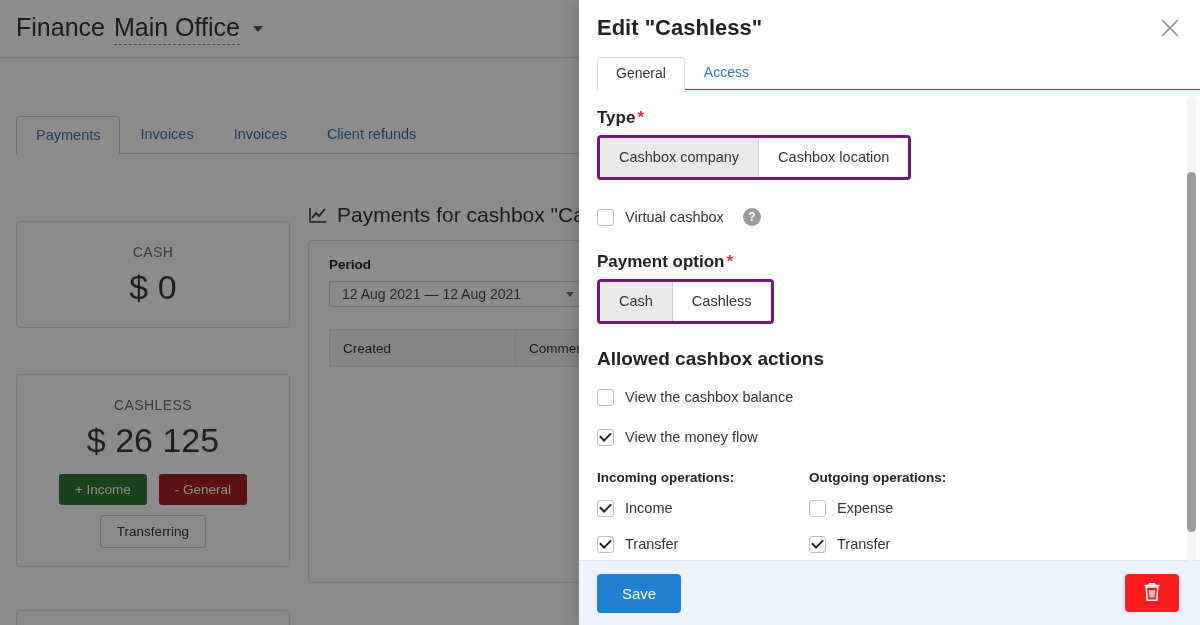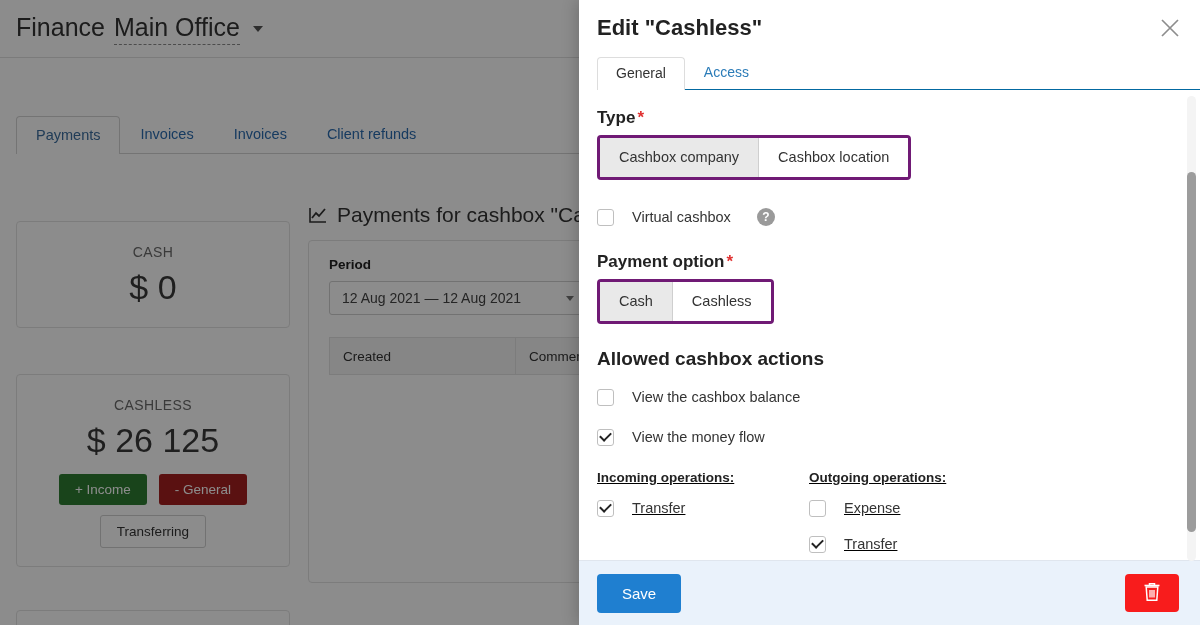--- a/index.html
+++ b/index.html
@@ -98,21 +98,21 @@
   }
   .chart-glyph { display: inline-block; width: 20px; height: 20px; }
 
   .content-panel {
     position: absolute; left: 308px; top: 240px; width: 620px; height: 343px;
     border: 1px solid #e2e2e2; border-radius: 4px; background: #fff;
     padding: 14px 12px;
   }
   .period-label { font-size: 13.5px; font-weight: bold; color: #222; margin: 2px 0 9px 8px; }
   .period-select {
-    width: 258px; height: 34px; border: 1px solid #cfcfcf; border-radius: 3px;
+    width: 258px; height: 26px; border: 1px solid #cfcfcf; border-radius: 3px;
     margin-left: 8px; display: flex; align-items: center;
     justify-content: space-between; padding: 0 12px;
     font-size: 14px; color: #444; background: #fff; cursor: pointer;
   }
   .sel-caret {
     width: 0; height: 0;
     border-left: 4px solid transparent; border-right: 4px solid transparent;
     border-top: 5px solid #777;
   }
   .table-head {
@@ -181,21 +181,21 @@
     border: 3px solid #701a75; }
   .bg-btn {
     padding: 10px 19px; font-size: 14.5px; color: #333; background: #fff;
     cursor: pointer; border-right: 1px solid #cfcfcf; line-height: 19px;
     font-family: "Liberation Sans", sans-serif;
   }
   .bg-btn:last-child { border-right: none; }
   .bg-btn.selected { background: #e9e9e9; }
 
   .chk-row {
-    display: flex; align-items: center; gap: 18px; margin: 0 0 0 0;
+    display: flex; align-items: center; gap: 11px; margin: 0 0 0 0;
     height: 30px;
   }
   .chk {
     width: 17px; height: 17px; border: 1px solid #bfbfbf; border-radius: 3px;
     background: #fff; flex: 0 0 17px; cursor: pointer;
     display: flex; align-items: center; justify-content: center;
   }
   .chk.checked::after {
     content: ""; display: block; width: 9px; height: 5px;
     border-left: 2px solid #222; border-bottom: 2px solid #222;
@@ -207,21 +207,21 @@
     width: 18px; height: 18px; border-radius: 50%; background: #9a9a9a;
     color: #fff; font-size: 12px; font-weight: bold;
     display: flex; align-items: center; justify-content: center;
     margin-left: 8px; cursor: pointer; line-height: 1;
   }
 
   .section-title {
     font-size: 19px; font-weight: bold; color: #222; margin: 24px 0 12px 0;
   }
   .ops-grid { display: flex; margin-top: 18px; }
-  .ops-col { width: 212px; text-decoration: underline; }
+  .ops-col { width: 212px; }
   .ops-head { font-size: 13.5px; font-weight: bold; color: #222; margin-bottom: 8px; }
 
   .modal-footer {
     flex: 0 0 65px; background: #eaf2fb; border-top: 1px solid #e0e6ee;
     display: flex; align-items: center; justify-content: space-between;
     padding: 0 21px 0 18px;
   }
   .btn-save {
     background: #1f7fd0; color: #fff; border: none; border-radius: 4px;
     padding: 11px 25px; font-size: 15px; cursor: pointer;
@@ -373,20 +373,24 @@
         <span class="chk-label">View the cashbox balance</span>
       </div>
       <div class="chk-row" style="margin-top:10px;">
         <div class="chk checked"></div>
         <span class="chk-label">View the money flow</span>
       </div>
 
       <div class="ops-grid">
         <div class="ops-col">
           <div class="ops-head">Incoming operations:</div>
+          <div class="chk-row" style="margin-top:6px;">
+            <div class="chk checked"></div>
+            <span class="chk-label">Income</span>
+          </div>
           <div class="chk-row" style="margin-top:6px;">
             <div class="chk checked"></div>
             <span class="chk-label">Transfer</span>
           </div>
         </div>
         <div class="ops-col">
           <div class="ops-head">Outgoing operations:</div>
           <div class="chk-row" style="margin-top:6px;">
             <div class="chk"></div>
             <span class="chk-label">Expense</span>

